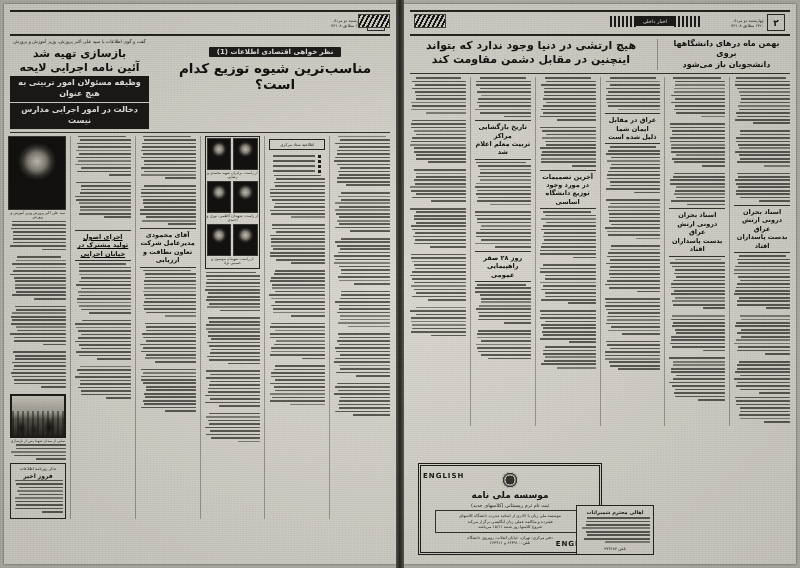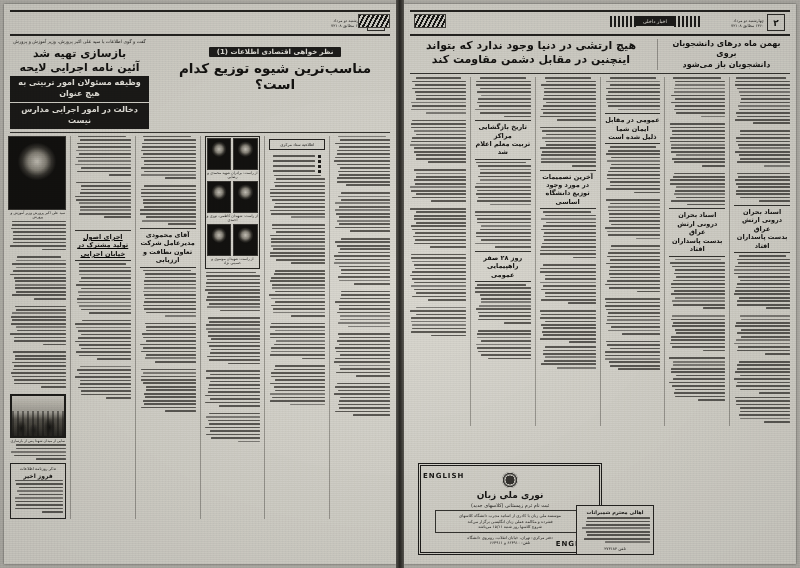--- a/index.html
+++ b/index.html
@@ -164,21 +164,21 @@
       </div>
       <div class="sectionbar">
         <div class="bars"></div>
         <div class="plate">اخبار داخلی</div>
         <div class="bars"></div>
       </div>
     </div>
 
     <div style="display:flex;padding:3px 6px 0 6px;gap:5px;">
       <div style="flex:1.05;">
-        <div class="hl hl-m">بهمن ماه درهای دانشجویان بروی</div>
+        <div class="hl hl-m">بهمن ماه درهای دانشگاهها بروی</div>
         <div class="hl hl-m">دانشجویان باز می‌شود</div>
       </div>
       <div class="colrule"></div>
       <div style="flex:2;">
         <div class="hl hl-l">هیچ ارتشی در دنیا وجود ندارد که بتواند</div>
         <div class="hl hl-l">اینچنین در مقابل دشمن مقاومت کند</div>
       </div>
     </div>
     <div class="rule" style="margin:3px 6px;"></div>
 
@@ -397,21 +397,21 @@
             <div class="ln" style="width: 98.1579%; margin-right: 0px;"></div>
             <div class="ln" style="width: 94.6251%; margin-right: 0px;"></div>
             <div class="ln" style="width: 96.9242%; margin-right: 0px;"></div>
             <div class="ln" style="width: 96.7613%; margin-right: 0px;"></div>
             <div class="ln" style="width: 94.7721%; margin-right: 0px;"></div>
             <div class="ln" style="width: 93.2095%; margin-right: 0px;"></div>
             <div class="ln sp" style="width: 75.7025%; margin-right: 0px;"></div>
           </div>
           <div style="margin: 3px 0px 2px;">
             <div class="rule"></div>
-            <div class="hl hl-s">عمومی در مقابل ایمان شما</div>
+            <div class="hl hl-s">عراق در مقابل ایمان شما</div>
             <div class="hl hl-s">ذلیل شده است</div>
             <div class="rule"></div>
           </div>
           <div class="tx">
             <div class="ln" style="width: 81.8229%; margin-right: 8%;"></div>
             <div class="ln" style="width: 93.3647%; margin-right: 0px;"></div>
             <div class="ln" style="width: 96.9184%; margin-right: 0px;"></div>
             <div class="ln" style="width: 88.6436%; margin-right: 0px;"></div>
             <div class="ln sp" style="width: 94.7505%; margin-right: 0px;"></div>
             <div class="ln" style="width: 88.8605%; margin-right: 0px;"></div>
@@ -745,21 +745,21 @@
             <div class="ln" style="width: 96.3184%; margin-right: 0px;"></div>
             <div class="ln" style="width: 97.6972%; margin-right: 0px;"></div>
             <div class="ln" style="width: 62.8338%; margin-right: 0px;"></div>
           </div>
         </div>
     </div>
   <div class="adbox dbl" style="position: absolute; left: 8px; bottom: 6px; width: 150px; background: rgb(216, 214, 206); padding: 6px 14px;">
         <div class="eng" style="left:2px;top:6px;">ENGLISH</div>
         <div class="eng" style="right:2px;bottom:4px;">ENGLISH</div>
         <div class="seal"></div>
-        <div class="ad-title">نوری ملی زبان</div>
+        <div class="ad-title">موسسه ملی نامه</div>
         <div class="ad-sub">ثبت نام ترم زمستانی (کلاسهای جدید)</div>
         <div class="ad-inner">
           <div style="font-size:4px;line-height:1.4;text-align:center;color:#2b2a27;">موسسه ملی زبان با کادری از اساتید مجرب دانشگاه کلاسهای</div>
           <div style="font-size:4px;line-height:1.4;text-align:center;color:#2b2a27;">فشرده و مکالمه عملی زبان انگلیسی برگزار می‌کند</div>
           <div style="font-size:4px;line-height:1.4;text-align:center;color:#2b2a27;">شروع کلاسها روز شنبه ۱۵/۱۱ می‌باشد</div>
         </div>
         <div style="font-size:4px;line-height:1.4;text-align:center;color:#2b2a27;margin-top:2px;">دفتر مرکزی: تهران، خیابان انقلاب، روبروی دانشگاه</div>
         <div style="font-size:4px;line-height:1.4;text-align:center;color:#2b2a27;">تلفن: ۶۶۴۹۱۰ و ۶۶۴۹۱۱</div>
       </div>
       <div class="adbox" style="position: absolute; left: 166px; bottom: 6px; width: 70px; background: rgb(216, 214, 206);">

